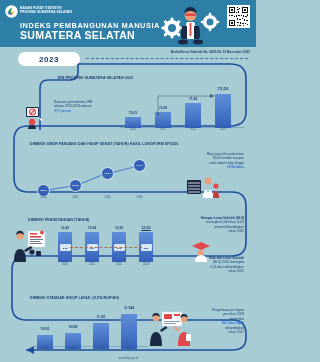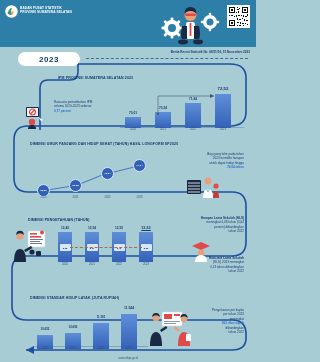--- a/index.html
+++ b/index.html
@@ -123,20 +123,22 @@
       <path d="M7 18 C11 18 14 15 16 11 C18 15 17 19 13 20 Z" fill="#f4a024"></path>
       <path d="M13 20 C9 20 6 18 5 15 C9 14 12 16 13 20 Z" fill="#2f6fd0"></path>
     </svg>
   </div>
 
   <div class="bps-text">
     <div>BADAN PUSAT STATISTIK</div>
     <div>PROVINSI SUMATERA SELATAN</div>
   </div>
 
+  <div class="title-kecil">INDEKS PEMBANGUNAN MANUSIA</div>
+  <div class="title-besar">SUMATERA SELATAN</div>
 
   <div class="gears">
     <svg width="60" height="44" viewBox="0 0 60 44">
       <g fill="#ffffff">
         <circle cx="12" cy="26" r="8"></circle>
         <circle cx="12" cy="26" r="4" fill="#2e7fa8"></circle>
         <g>
           <rect x="10.6" y="15.5" width="2.8" height="4" rx="1"></rect>
           <rect x="10.6" y="32.5" width="2.8" height="4" rx="1"></rect>
           <rect x="1.5" y="24.6" width="4" height="2.8" rx="1"></rect>

